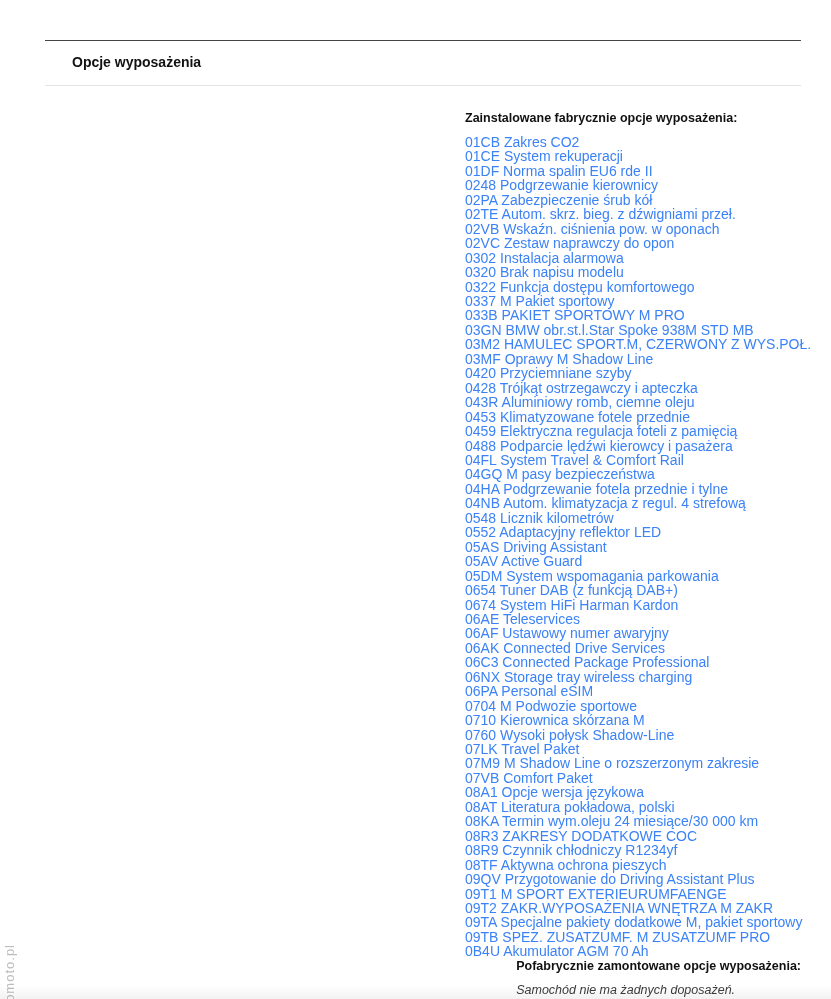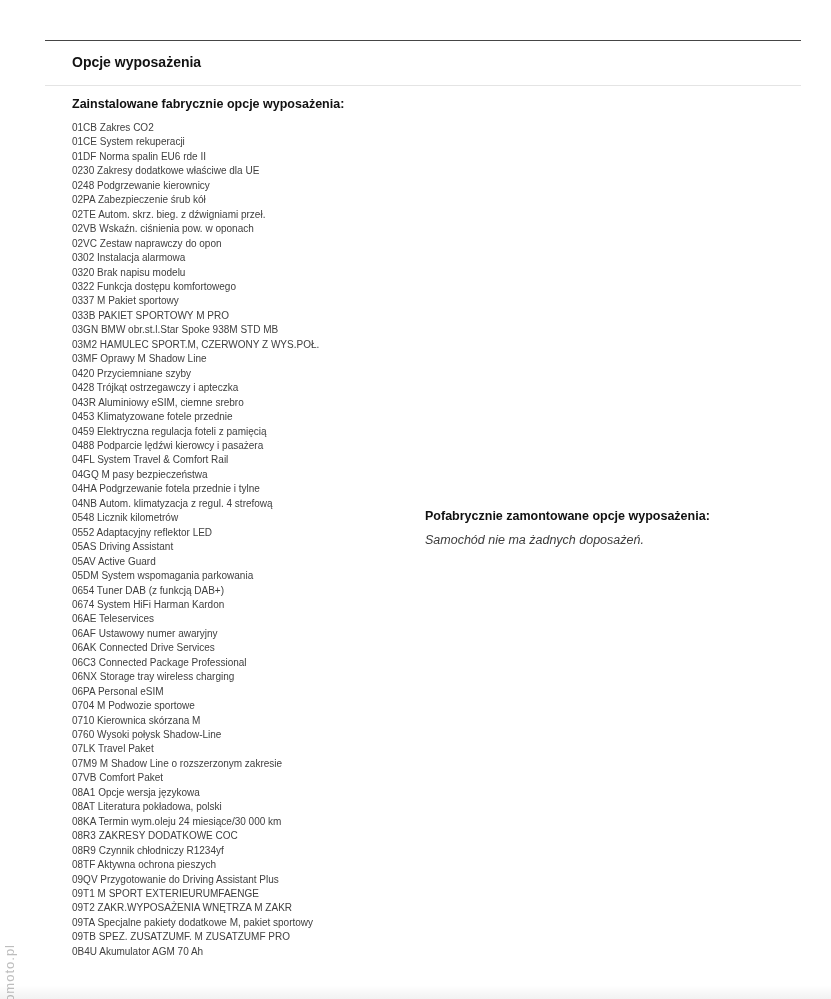--- a/index.html
+++ b/index.html
@@ -30,22 +30,23 @@
     color: #111111;
     line-height: 17px;
   }
   .rule-light {
     border-top: 1px solid #e4e4e4;
     height: 0;
     margin-top: 14px;
   }
   .columns {
     display: flex;
-    align-items: center;
-    margin-top: 11px;
+    align-items: flex-end;
+    margin-top: 25px;
+    flex-direction: column;
   }
   .col-left {
     width: 363px;
     box-sizing: border-box;
     padding-left: 27px;
     flex: 0 0 auto;
   }
   .col-divider {
     width: 1px;
     background: #e4e4e4;
@@ -57,23 +58,23 @@
     box-sizing: border-box;
   }
   .col-header {
     margin: 0 0 10px 0;
     font-size: 12.5px;
     font-weight: bold;
     color: #111111;
     line-height: 14px;
   }
   .option-item {
-    font-size: 10px;
+    font-size: 14px;
     line-height: 14.45px;
-    color: #404040;
+    color: #3b82f6;
     white-space: nowrap;
   }
   .aftermarket-text {
     margin: 0;
     font-size: 12.5px;
     line-height: 14.45px;
     color: #3c3c3c;
     font-style: italic;
   }
   .watermark {
@@ -114,21 +115,20 @@
     <div class="col-left">
       <h3 class="col-header">Zainstalowane fabrycznie opcje wyposażenia:</h3>
       <div class="options-list">
 
           <div class="option-item">01CB Zakres CO2</div>
 
           <div class="option-item">01CE System rekuperacji</div>
 
           <div class="option-item">01DF Norma spalin EU6 rde II</div>
 
-          <div class="option-item">0230 Zakresy dodatkowe właściwe dla UE</div>
 
           <div class="option-item">0248 Podgrzewanie kierownicy</div>
 
           <div class="option-item">02PA Zabezpieczenie śrub kół</div>
 
           <div class="option-item">02TE Autom. skrz. bieg. z dźwigniami przeł.</div>
 
           <div class="option-item">02VB Wskaźn. ciśnienia pow. w oponach</div>
 
           <div class="option-item">02VC Zestaw naprawczy do opon</div>
@@ -147,21 +147,21 @@
           <div class="option-item">03GN BMW obr.st.l.Star Spoke 938M STD MB</div>
 
           <div class="option-item">03M2 HAMULEC SPORT.M, CZERWONY Z WYS.POŁ.</div>
 
           <div class="option-item">03MF Oprawy M Shadow Line</div>
 
           <div class="option-item">0420 Przyciemniane szyby</div>
 
           <div class="option-item">0428 Trójkąt ostrzegawczy i apteczka</div>
 
-          <div class="option-item">043R Aluminiowy eSIM, ciemne srebro</div>
+          <div class="option-item">043R Aluminiowy romb, ciemne oleju</div>
 
           <div class="option-item">0453 Klimatyzowane fotele przednie</div>
 
           <div class="option-item">0459 Elektryczna regulacja foteli z pamięcią</div>
 
           <div class="option-item">0488 Podparcie lędźwi kierowcy i pasażera</div>
 
           <div class="option-item">04FL System Travel &amp; Comfort Rail</div>
 
           <div class="option-item">04GQ M pasy bezpieczeństwa</div>

